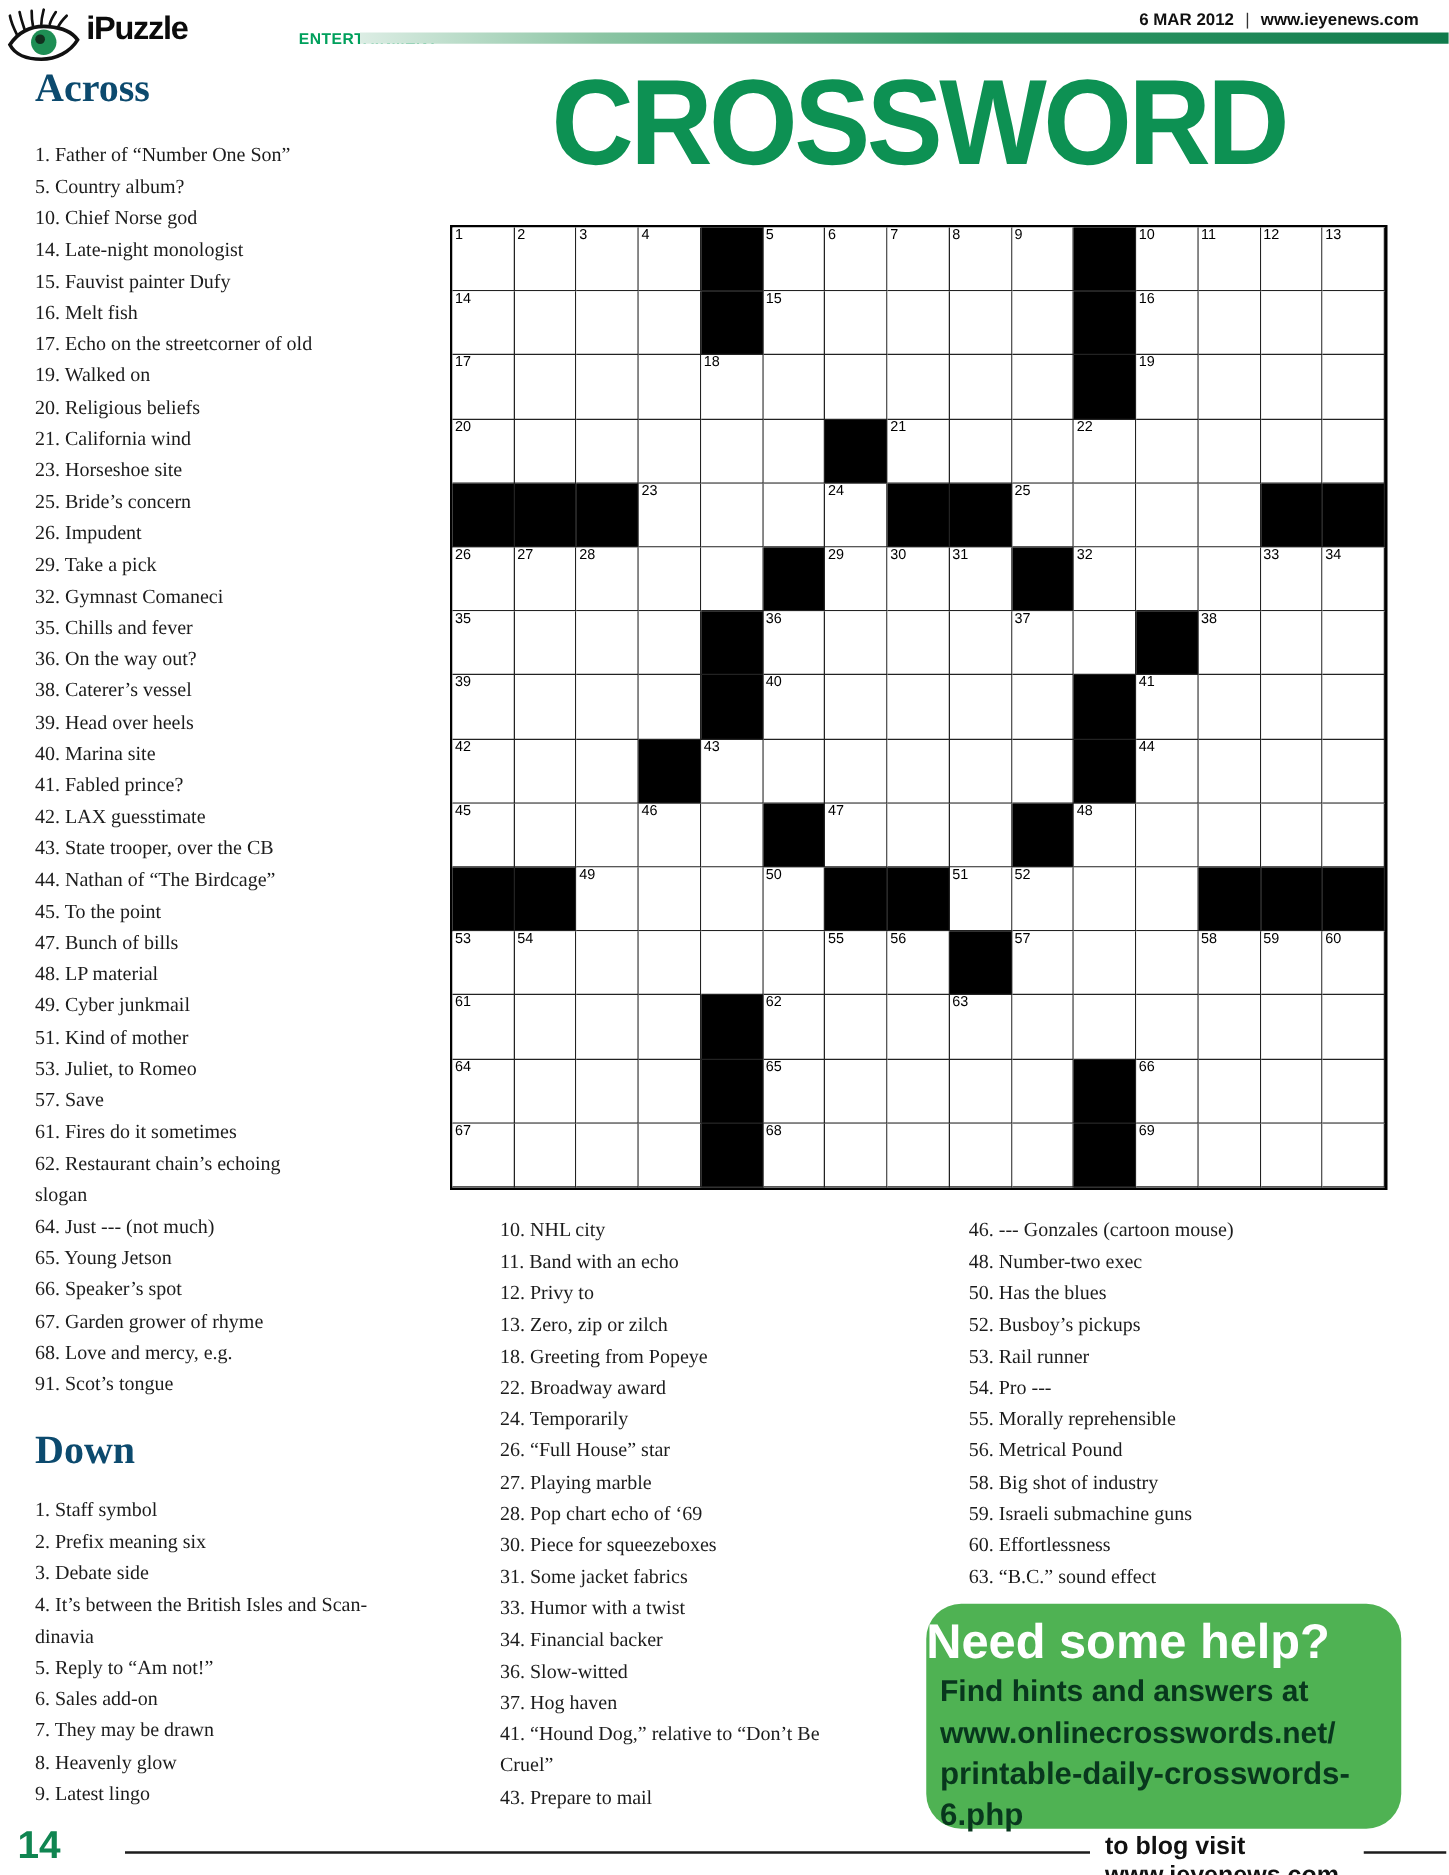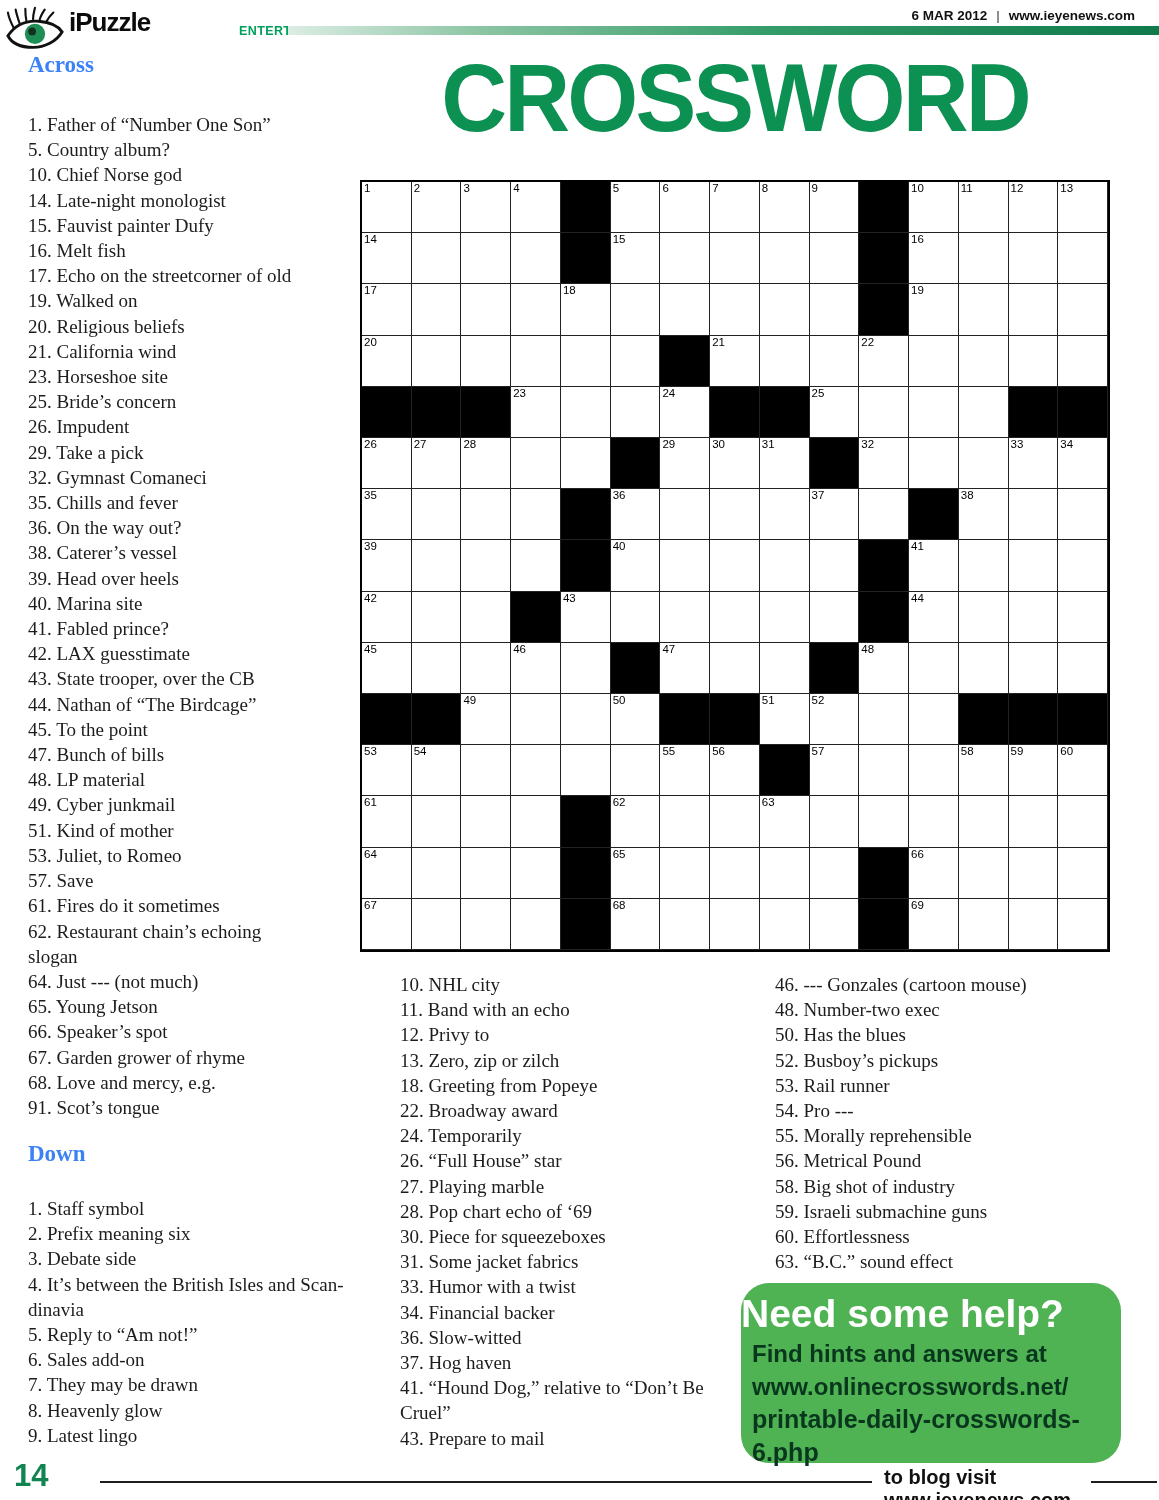--- a/index.html
+++ b/index.html
@@ -39,24 +39,24 @@
   .datesep{margin:0 9px;font-weight:400;color:#333;}
   
   .cw-title{
     position:absolute;left:360px;top:48px;width:750px;text-align:center;
     font-family:"Liberation Sans",sans-serif;font-weight:800;font-size:97px;line-height:100px;
     letter-spacing:-3px;color:var(--accent-green);
     transform:scaleX(.94);transform-origin:center;white-space:nowrap;
   }
   
   .colhead{
-    position:absolute;font-weight:700;font-size:23px;color:#3b82f6;
+    position:absolute;font-weight:700;font-size:32px;color:#0c4a6e;
     font-family:"Liberation Serif",serif;
   }
-  .cluelist{position:absolute;font-size:19px;line-height:25.2px;color:#1c1c1c;}
+  .cluelist{position:absolute;font-size:16px;line-height:25.2px;color:#1c1c1c;}
   .clue{white-space:pre-line;}
   
   #cw-grid{
     position:absolute;left:360px;top:180px;width:750px;height:772px;
     display:grid;grid-template-columns:repeat(15,1fr);grid-template-rows:repeat(15,1fr);
     border:2.5px solid #000;box-sizing:border-box;background:#fff;
   }
   .cell{
     position:relative;box-sizing:border-box;background:#fff;
     border-right:1.2px solid #222;border-bottom:1.2px solid #222;

